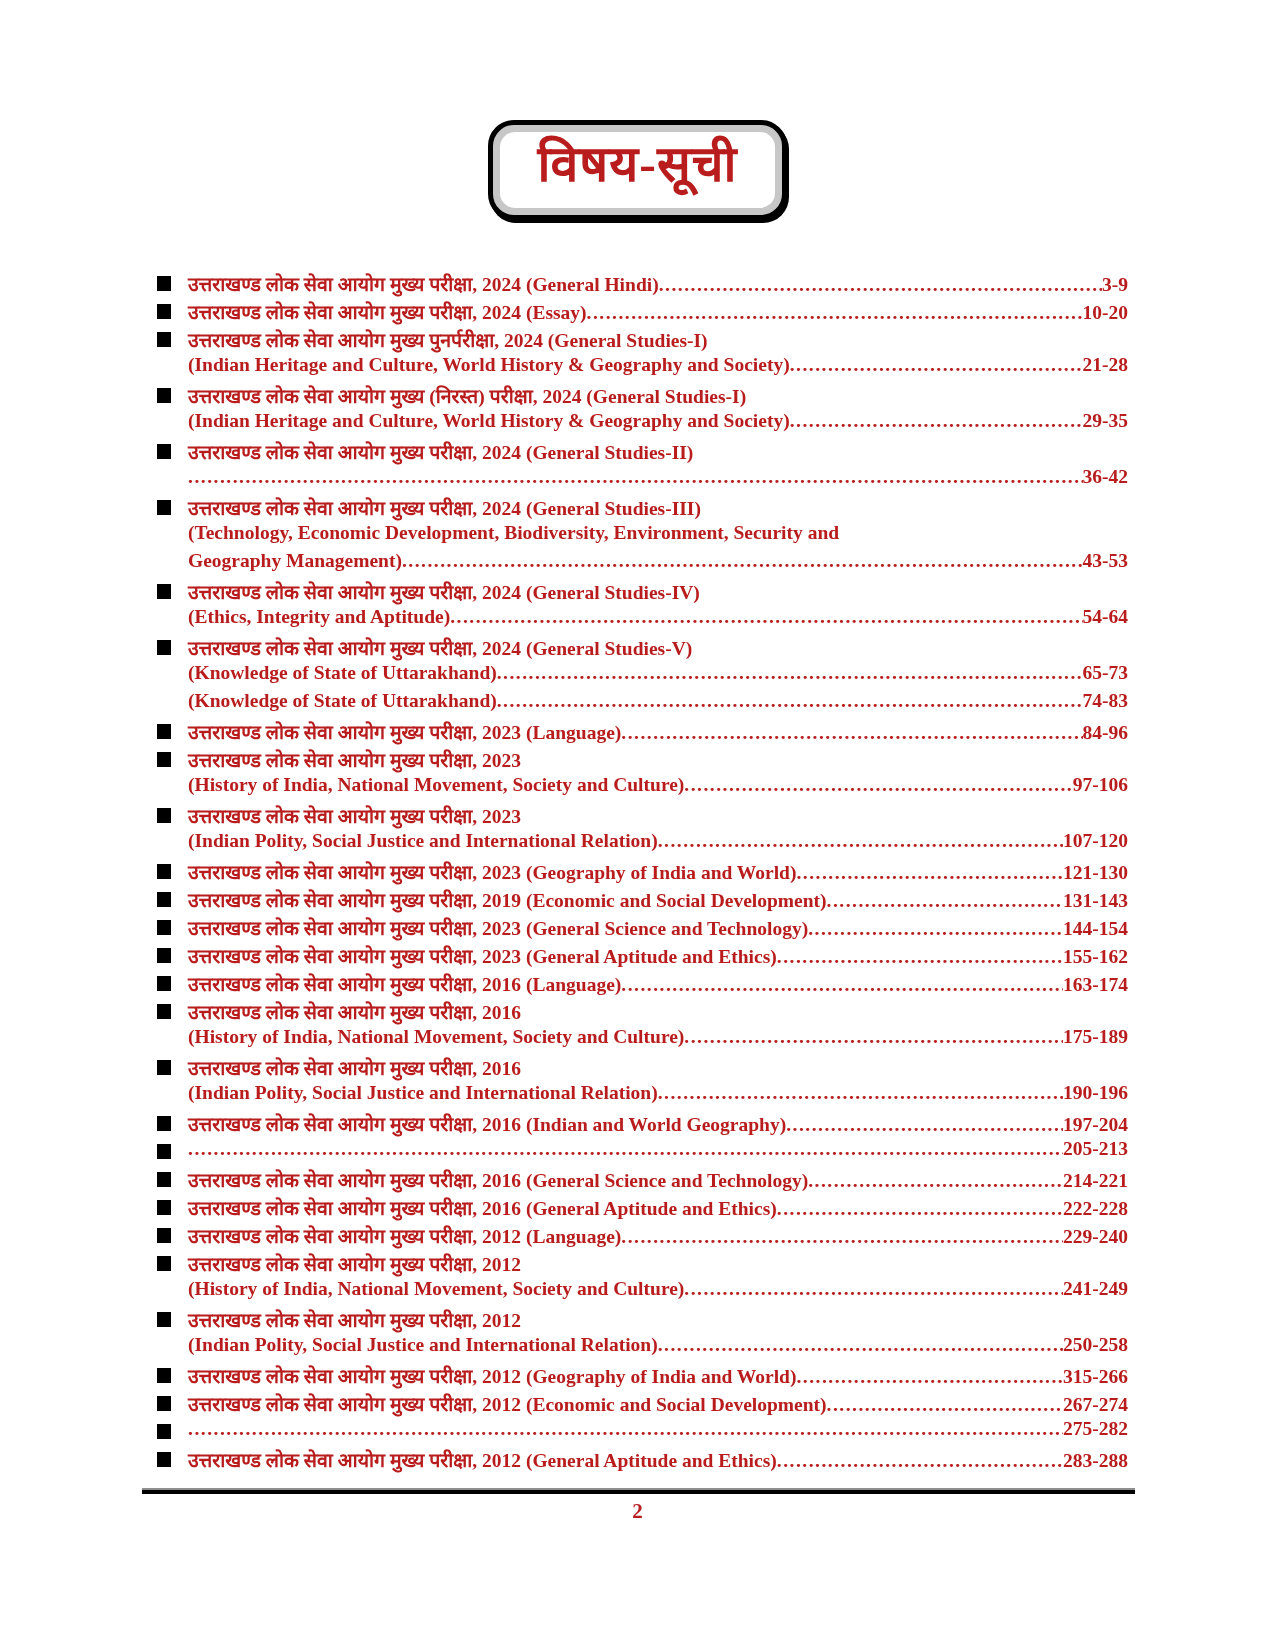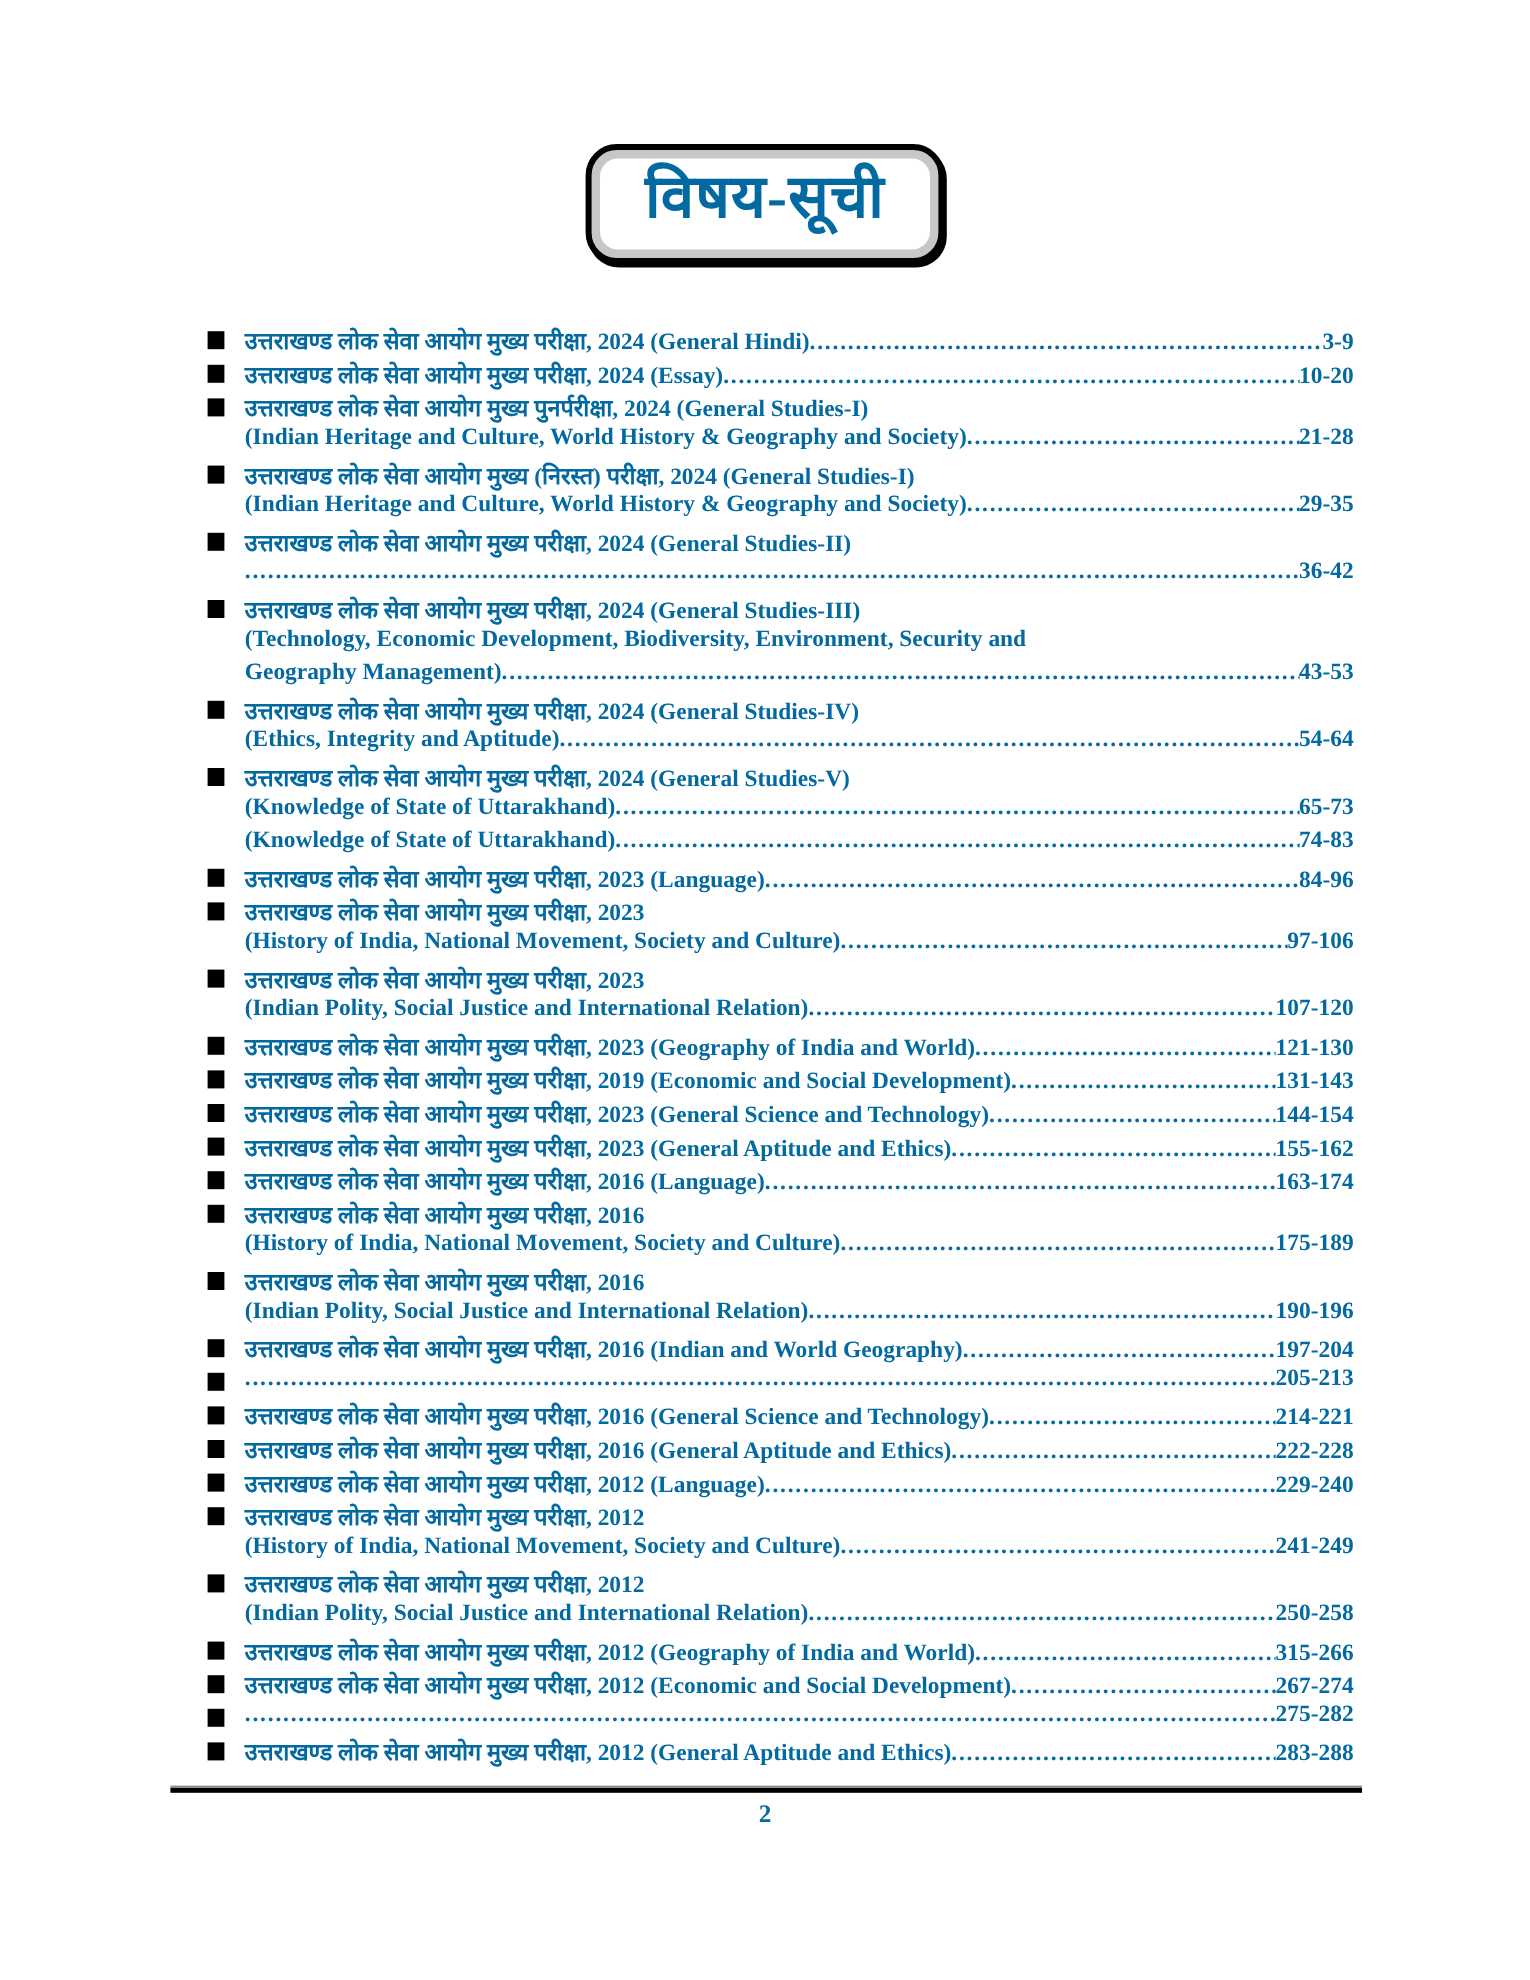--- a/index.html
+++ b/index.html
@@ -6,21 +6,21 @@
   html, body { margin: 0; padding: 0; }
   body { background: #e8e8e8; }
   .page {
     position: relative;
     width: 1275px;
     height: 1650px;
     margin: 0 auto;
     background: #ffffff;
     overflow: hidden;
     font-family: "Liberation Serif", "DejaVu Serif", "DejaVu Sans", serif;
-    color: #0369a1;
+    color: #b91c1c;
   }
   
   .title-outer {
     width: max-content;
     margin: 120px auto 0 auto;
     border: 5px solid #000;
     border-radius: 26px;
     background: #c7c7c7;
     padding: 7px;
     box-shadow: 2px 3px 0 0 #000;
@@ -33,21 +33,20 @@
   .title-text {
     font-size: 50px;
     font-weight: 700;
     line-height: 1.15;
     letter-spacing: 1px;
     white-space: nowrap;
   }
   
   .toc {
     padding: 50px 147px 0 157px;
-    margin-left: 16px;
   }
   .row {
     display: flex;
     align-items: baseline;
     height: 28px;
     font-size: 19.5px;
     font-weight: 700;
     white-space: nowrap;
   }
   .bullet-cell {

